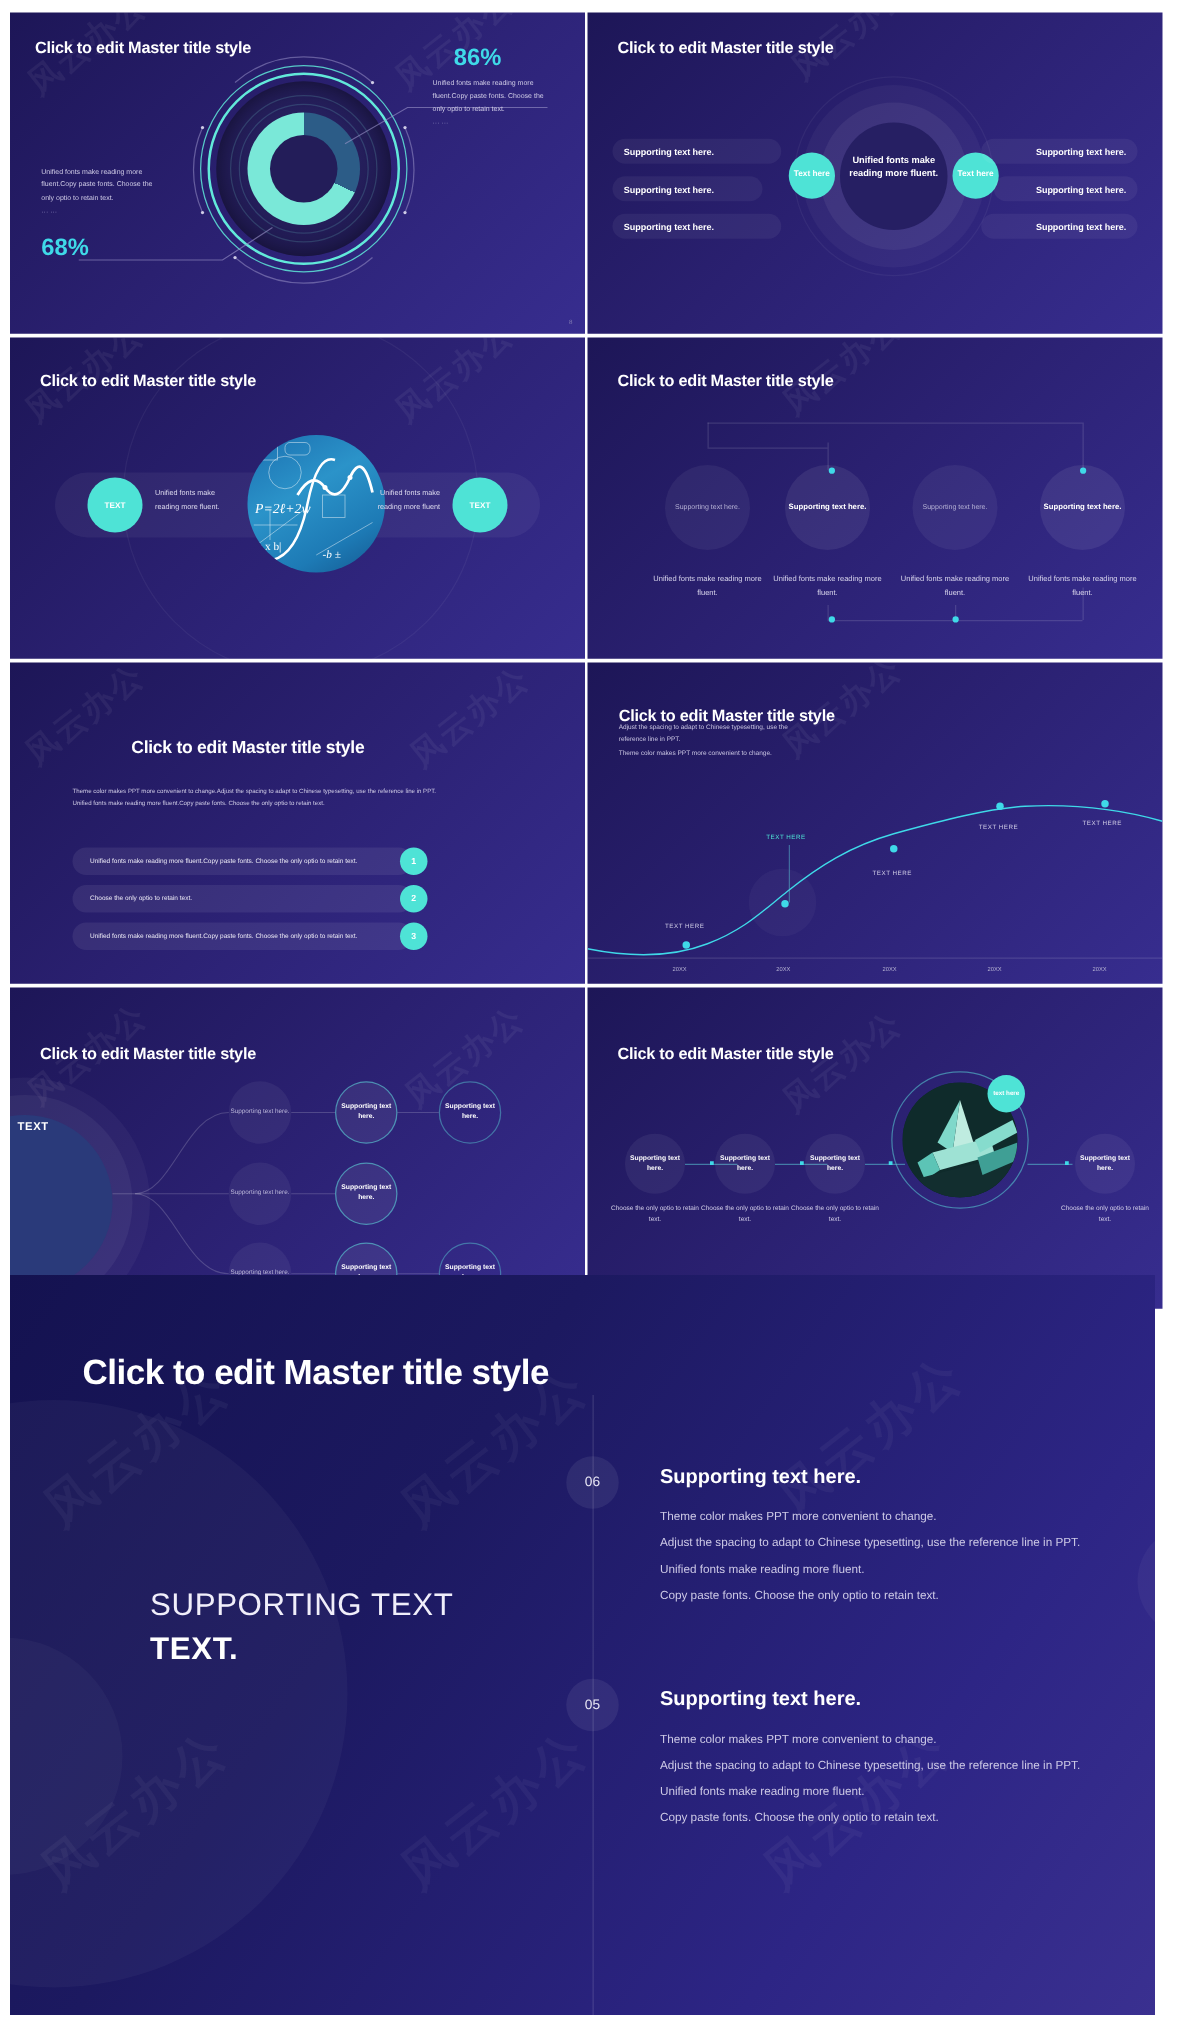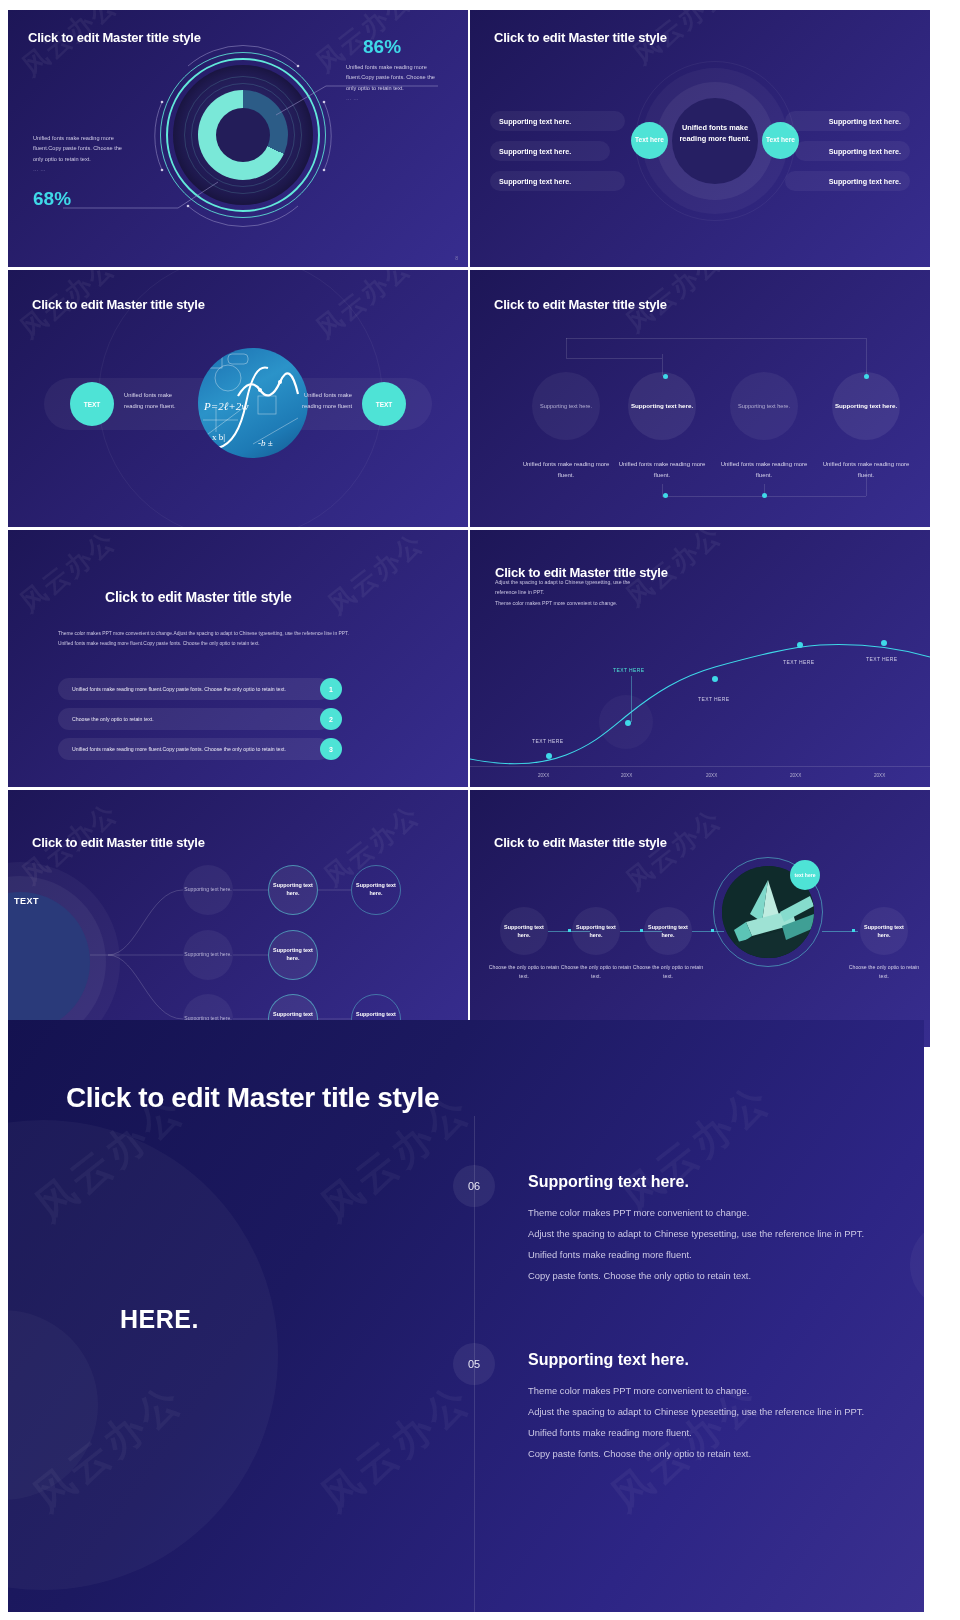--- a/index.html
+++ b/index.html
@@ -524,21 +524,22 @@
     <div class="big-blob" style="left:902px;top:200px;width:90px;height:90px;background:rgba(255,255,255,.04);"></div>
 
     <div class="big-wm" style="left:14px;top:110px;">风云办公</div>
     <div class="big-wm" style="left:300px;top:110px;">风云办公</div>
     <div class="big-wm" style="left:300px;top:400px;">风云办公</div>
     <div class="big-wm" style="left:12px;top:400px;">风云办公</div>
     <div class="big-wm" style="left:600px;top:100px;">风云办公</div>
     <div class="big-wm" style="left:590px;top:400px;">风云办公</div>
 
     <div class="big-title">Click to edit Master title style</div>
-    <div class="big-sub2">HERE.</div>
+    <div class="big-sub1">SUPPORTING TEXT</div>
+    <div class="big-sub2">TEXT.</div>
 
     <div class="big-divider"></div>
 
     <div class="big-num" style="left:445px;top:145px;">06</div>
     <div class="big-h" style="left:520px;top:153px;">Supporting text here.</div>
     <div class="big-body" style="left:520px;top:182px;">
       <div>Theme color makes PPT more convenient to change.</div>
       <div>Adjust the spacing to adapt to Chinese typesetting, use the reference line in PPT.</div>
       <div>Unified fonts make reading more fluent.</div>
       <div>Copy paste fonts. Choose the only optio to retain text.</div>

